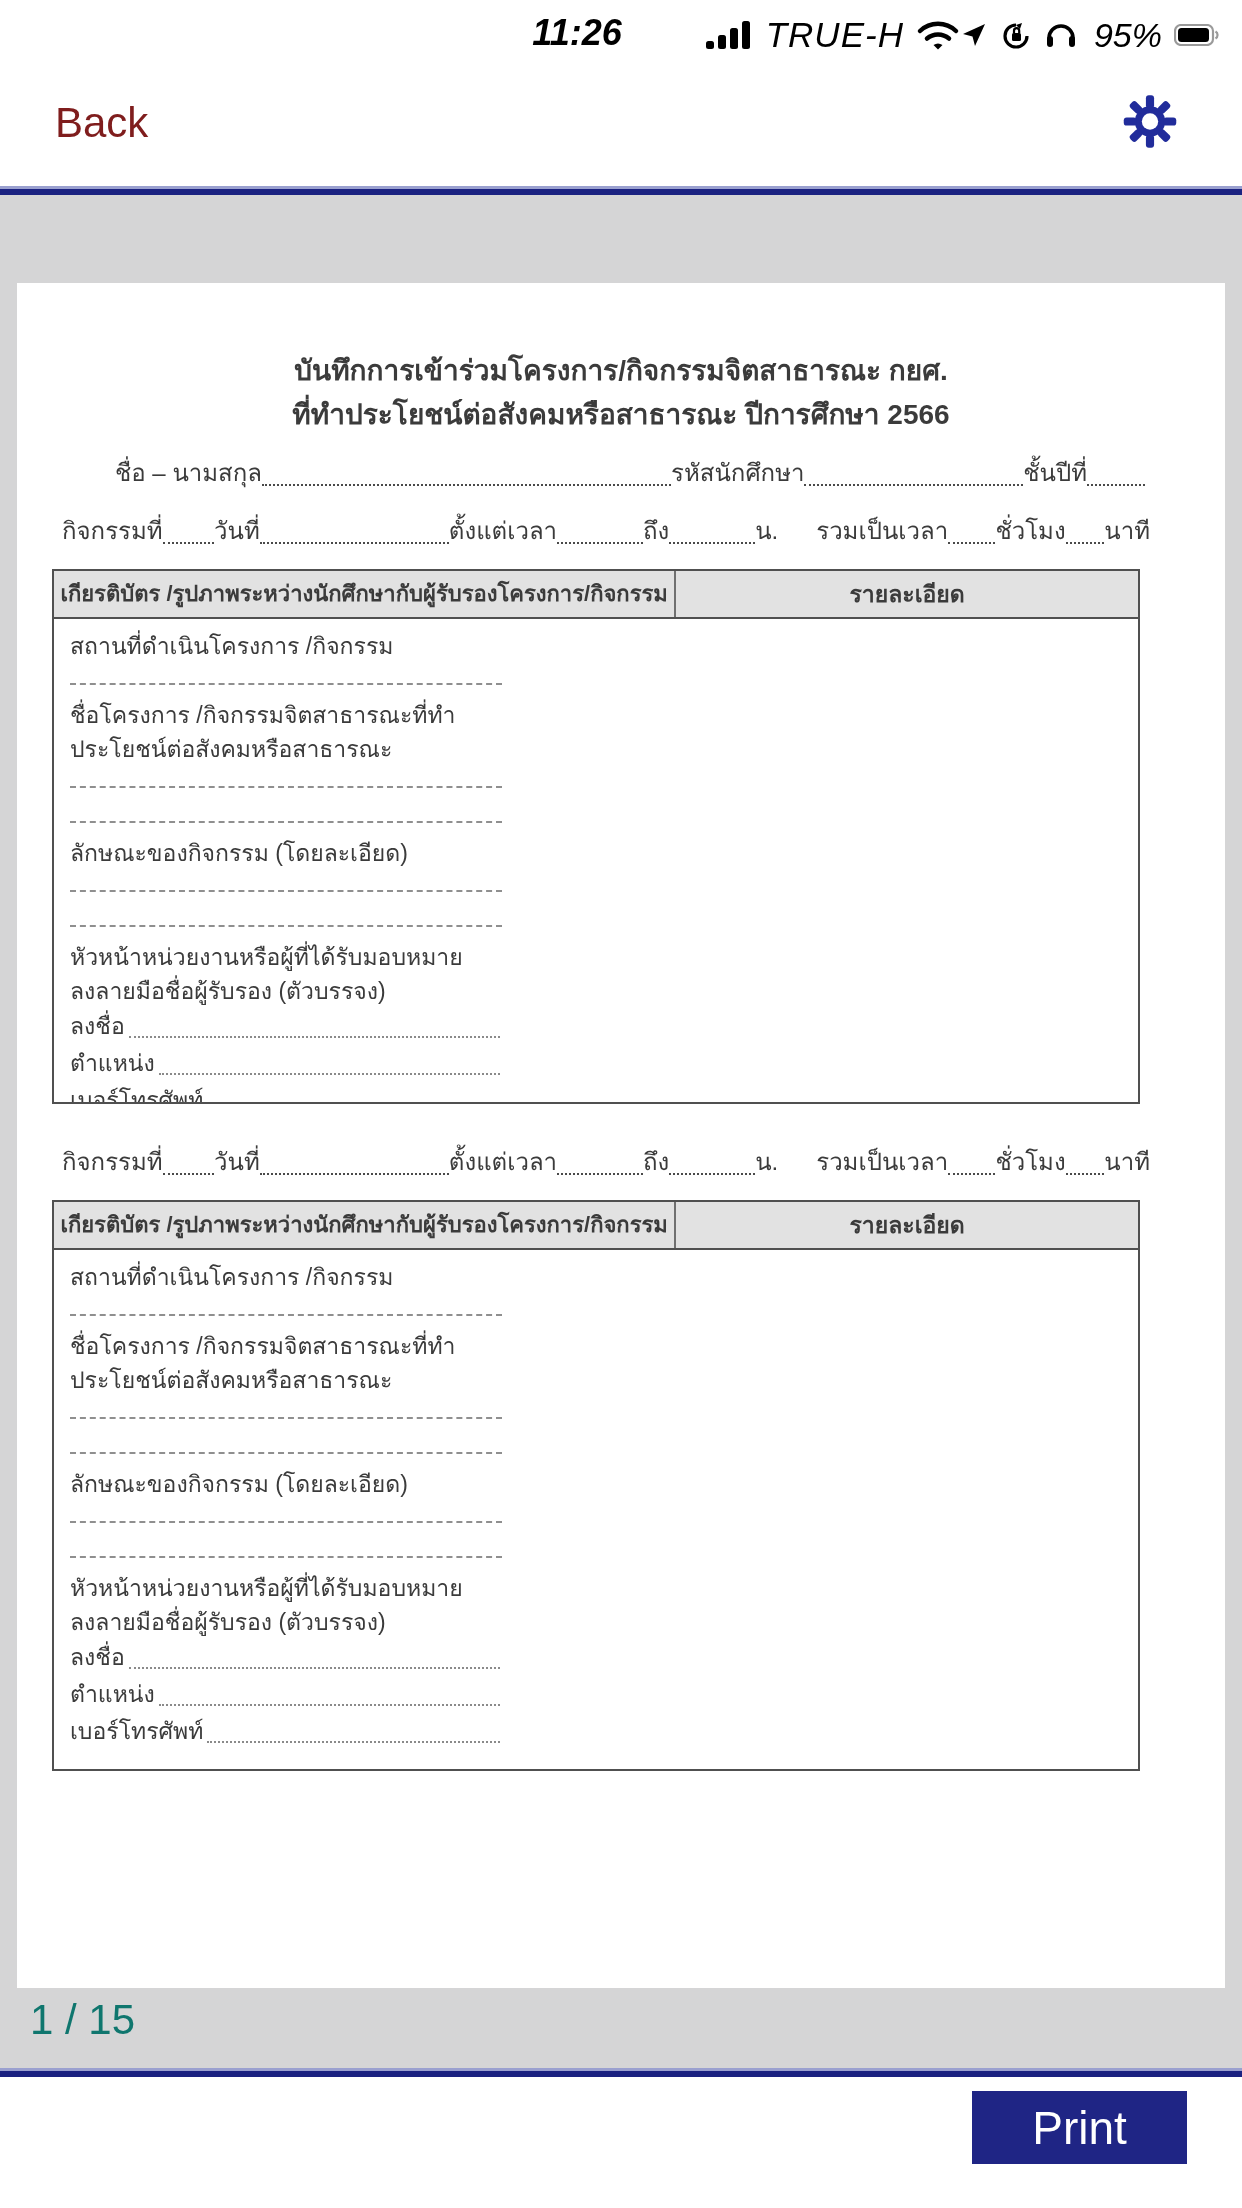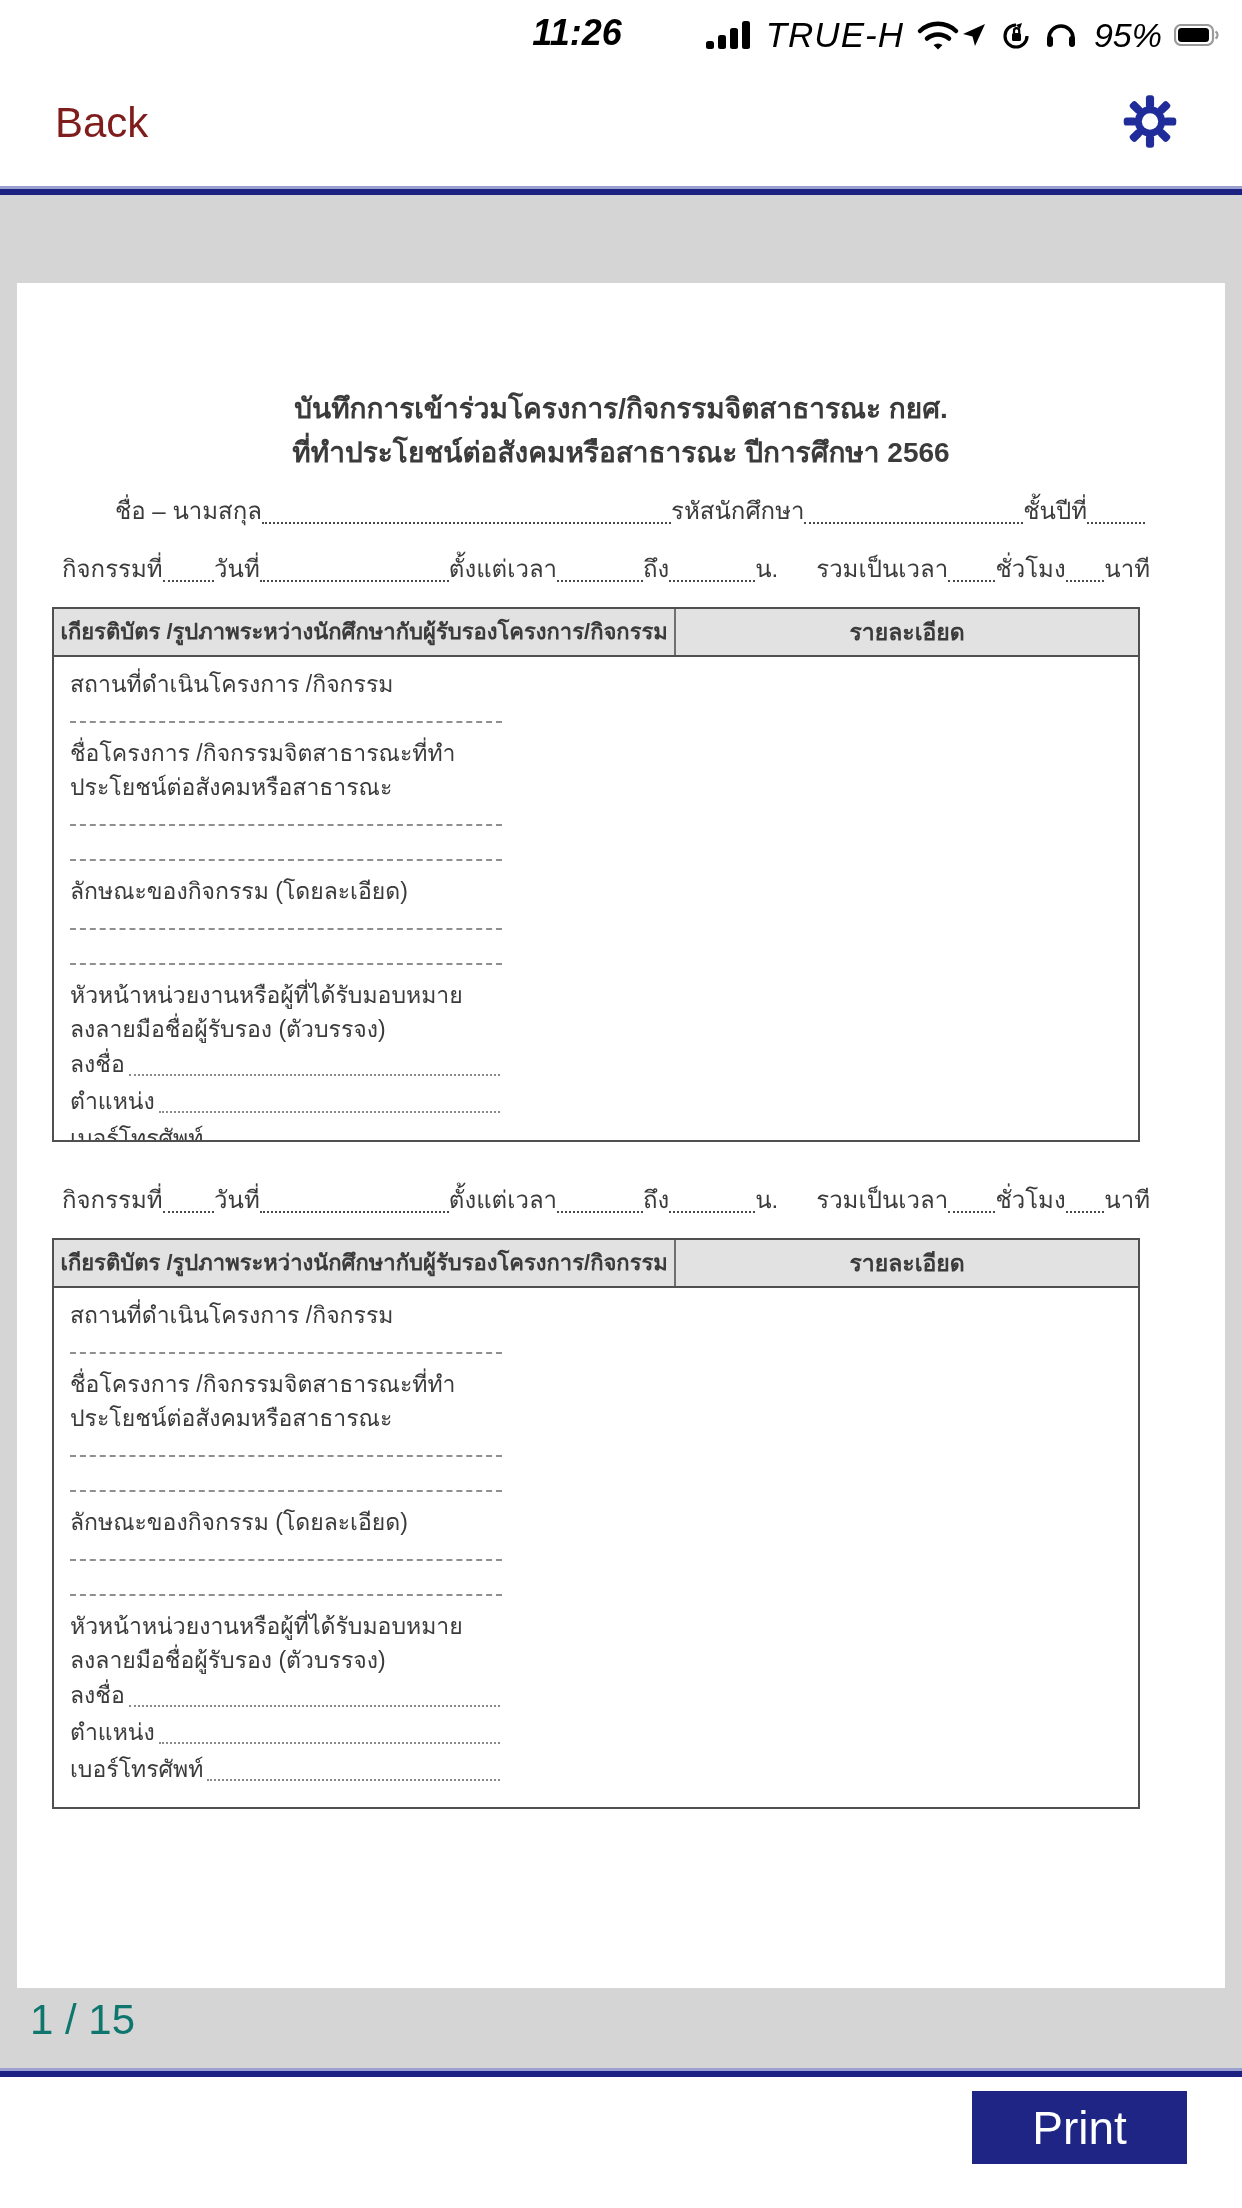--- a/index.html
+++ b/index.html
@@ -91,21 +91,21 @@
   .print-button {
     position: absolute; right: 55px; top: 14px;
     width: 215px; height: 73px;
     background: #1f2585;
     color: #fff; font-size: 46px;
     border: none; font-family: inherit; cursor: pointer;
   }
 
   
   .doc-title { text-align: center; font-size: 28px; font-weight: 600; line-height: 44px; }
-  .doc-title-1 { padding-top: 104px; }
+  .doc-title-1 { padding-top: 66px; }
   .field-line { display: flex; align-items: flex-end; font-size: 24px; line-height: 40px; white-space: nowrap; }
   .name-line { margin: 16px 80px 18px 98px; }
   .activity-line { margin: 6px 75px 0 45px; }
   .activity-line-2 { margin: 38px 75px 0 45px; }
   .dotline { border-bottom: 2px dotted #4a4a4a; margin-bottom: 7px; min-width: 30px; }
   .fl-gap { flex: 0 0 38px; }
 
   .doc-table {
     margin: 18px 85px 0 35px;
     border: 2px solid #505050;

